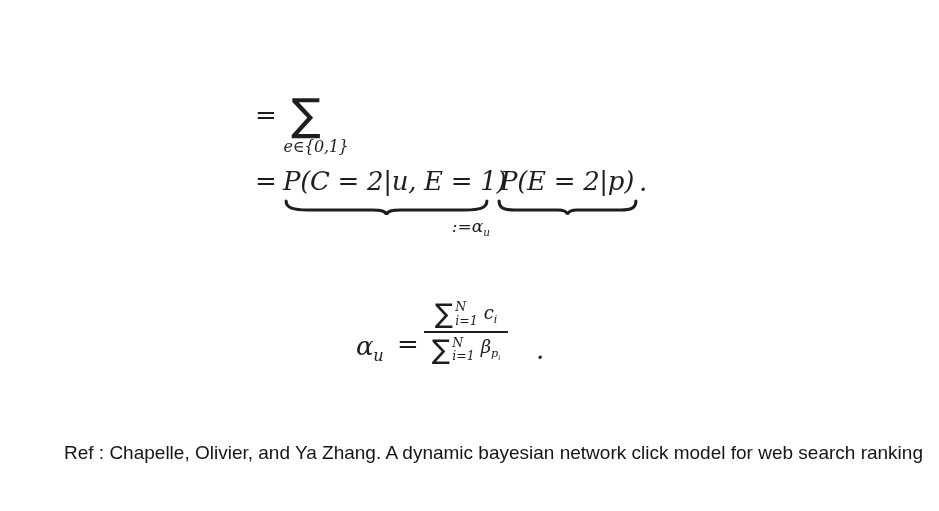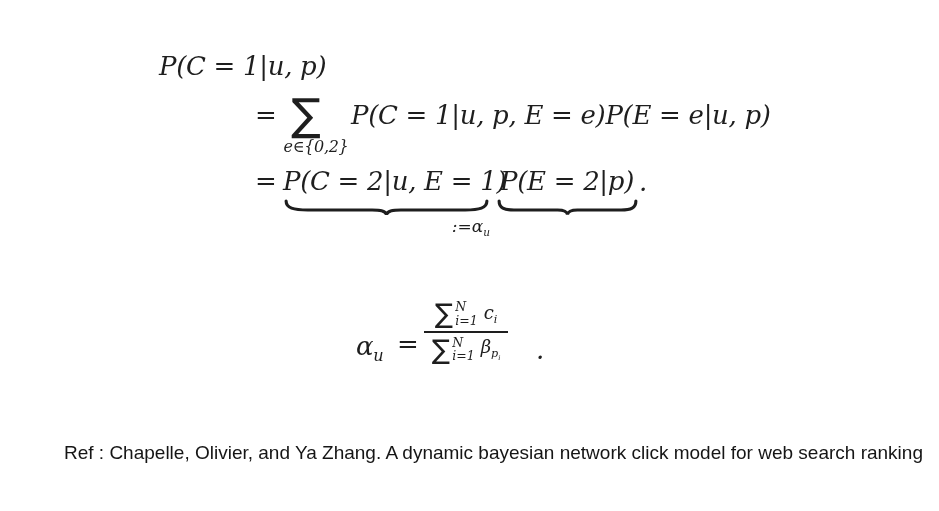--- a/index.html
+++ b/index.html
@@ -101,26 +101,24 @@
     letter-spacing:2px;
     white-space:pre;
     text-shadow:-2px 2px 0 var(--watermark-shadow), -1px 1px 0 var(--watermark-shadow);
   }
 </style>
 </head>
 <body>
 
 <div class="canvas">
 
-  <span class="math" style="left:159px;top:52px">P(C = 1|u, p)</span>
 
   <span class="math" style="left:255px;top:101px">=</span>
   <span class="sum-big" style="left:291px;top:93px">∑</span>
-  <span class="sum-limits" style="left:280px;top:137px;width:72px">e∈{0,2}</span>
-  <span class="math" style="left:351px;top:101px">P(C = 1|u, p, E = e)P(E = e|u, p)</span>
+  <span class="sum-limits" style="left:280px;top:137px;width:72px">e∈{0,1}</span>
 
   <span class="math" style="left:255px;top:167px">=</span>
   <span class="math" style="left:283px;top:167px">P(C = 2|u, E = 1)</span>
   <span class="math" style="left:500px;top:167px">P(E = 2|p)</span>
   <span class="math" style="left:639px;top:168px">.</span>
 
   <span class="brace" style="left:283px;top:199px;width:207px;height:16px">
     <svg viewBox="0 0 200 16" preserveAspectRatio="none" aria-hidden="true">
       <path d="M3,2 C3,9 10,11 24,11 L86,11 C95,11 99,12 100,15.5 C101,12 105,11 114,11 L176,11 C190,11 197,9 197,2" fill="none" stroke="currentColor" stroke-width="3.1" stroke-linecap="round" vector-effect="non-scaling-stroke"></path>
     </svg>

